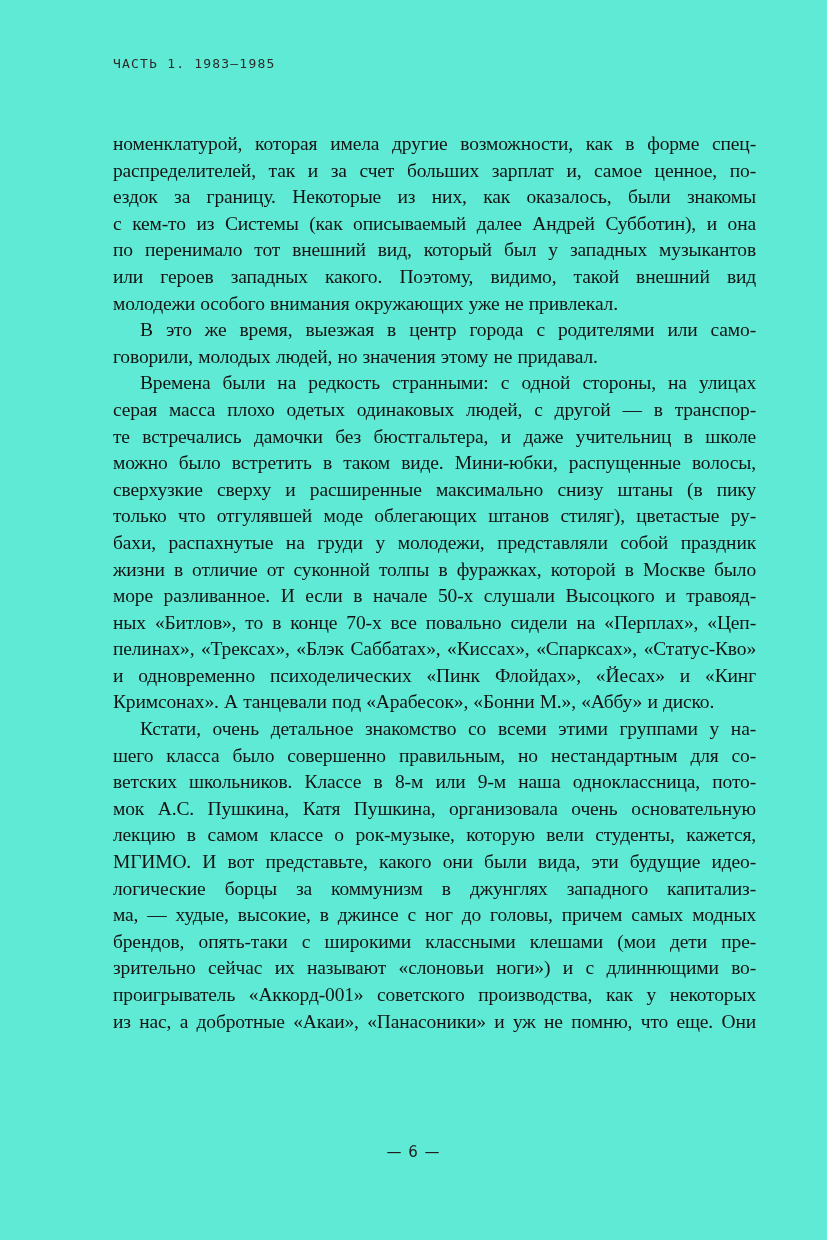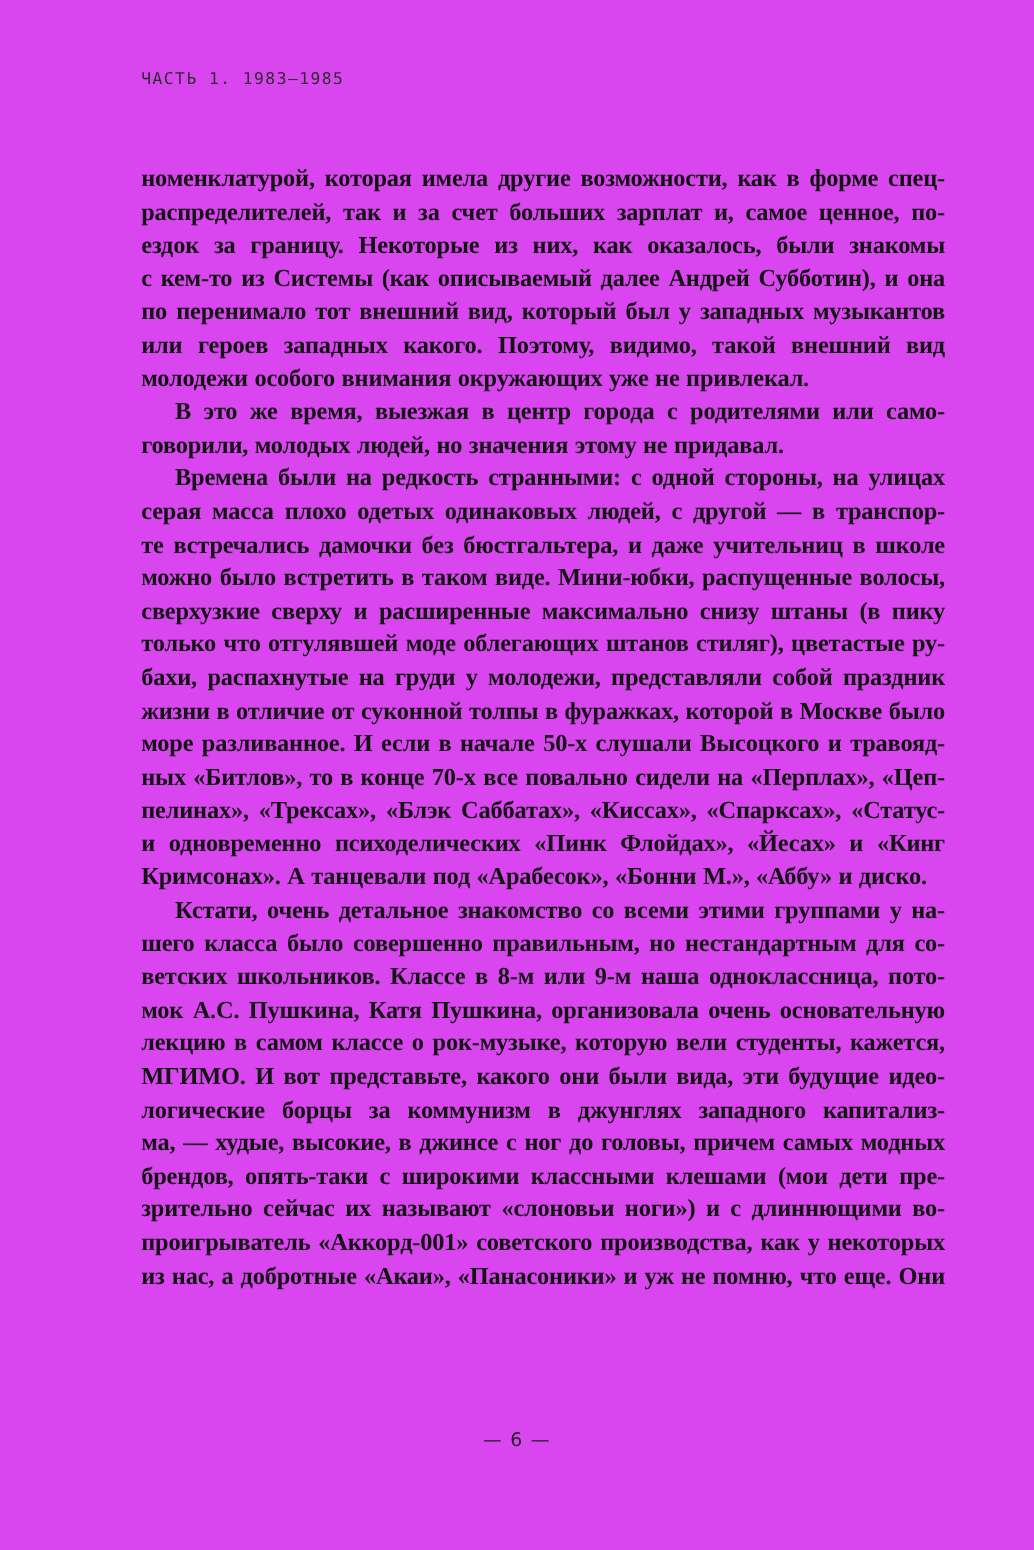--- a/index.html
+++ b/index.html
@@ -4,21 +4,21 @@
 <style>
   html, body {
     margin: 0;
     padding: 0;
     background: #ffffff;
   }
   .book-page {
     position: relative;
     width: 827px;
     height: 1240px;
-    background: #d946ef;
+    background: #5eead4;
     overflow: hidden;
     font-family: "Liberation Serif", serif;
   }
   .running-header {
     position: absolute;
     left: 113px;
     top: 56px;
     font-family: "DejaVu Sans Mono", monospace;
     font-size: 13px;
     letter-spacing: 1.2px;
@@ -26,21 +26,20 @@
     white-space: nowrap;
   }
   .body-text {
     position: absolute;
     left: 113px;
     top: 131px;
     width: 643px;
     font-size: 19.5px;
     line-height: 26.6px;
     color: #141414;
-    font-weight: bold;
   }
   .line {
     height: 26.6px;
     overflow: hidden;
     text-align: justify;
     text-align-last: justify;
     letter-spacing: -0.15px;
     word-spacing: 0.5px;
   }
   .line.final {

